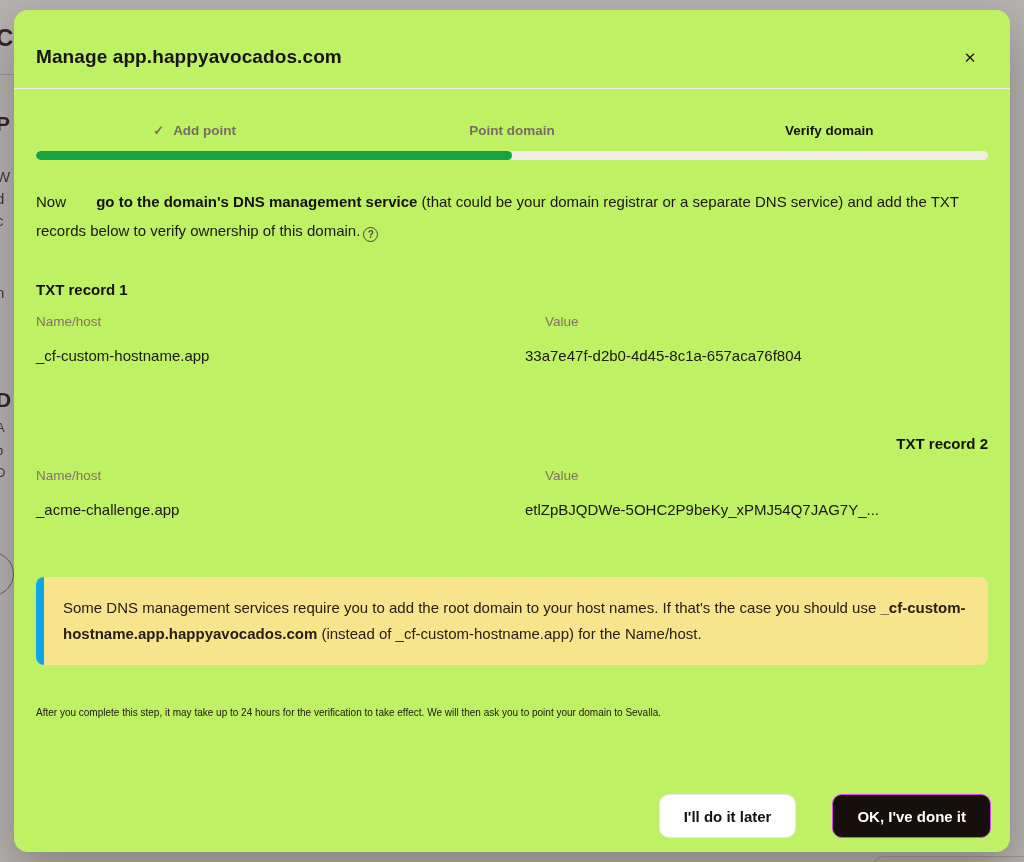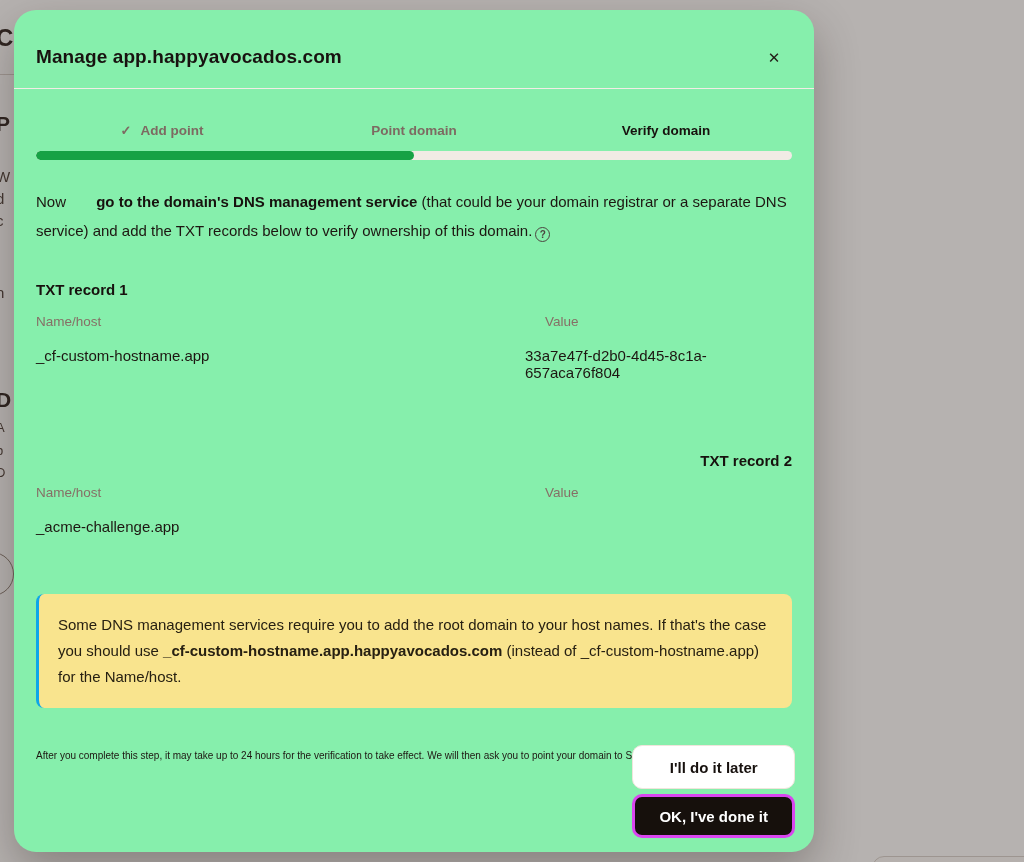--- a/index.html
+++ b/index.html
@@ -20,22 +20,22 @@
   .frag-line { position: absolute; left: 0; top: 74px; width: 14px; height: 1px; background: #d8d2cc; }
   .frag-circle { position: absolute; left: -30px; top: 552px; width: 44px; height: 44px;
     border: 1px solid #8a7d74; border-radius: 50%; background: transparent; }
   .frag-card { position: absolute; left: 872px; top: 856px; width: 210px; height: 30px;
     background: #fdfcfb; border: 1px solid #d8d2cc; border-radius: 12px; }
 
   .overlay { position: absolute; inset: 0; background: rgba(58, 46, 40, 0.37); }
 
   
   .modal {
-    position: absolute; left: 14px; top: 10px; width: 800px; height: 842px;
-    background: #86efac; border-radius: 22px;
+    position: absolute; left: 14px; top: 10px; width: 996px; height: 842px;
+    background: #bef264; border-radius: 14px;
     box-shadow: 0 18px 45px rgba(30, 20, 14, 0.30);
   }
   .modal-header { position: relative; height: 78px; }
   .modal-title {
     position: absolute; left: 22px; top: 36px;
     font-size: 19px; font-weight: 700; color: #181210; letter-spacing: 0.1px;
   }
   .close-btn {
     position: absolute; right: 26px; top: 34px; width: 28px; height: 28px;
     background: none; border: none; cursor: pointer;
@@ -67,36 +67,36 @@
 
   
   .record-heading { margin-top: 36px; font-size: 15px; font-weight: 700; color: #17110e; }
   .record-heading.second { margin-top: 71px; text-align: right; }
   .record-grid { display: grid; grid-template-columns: 489px 1fr; }
   .record-grid.labels { margin-top: 16px; font-size: 13.5px; color: #866f66; gap: 20px; }
   .record-grid.values { margin-top: 18px; font-size: 15px; color: #1d1611; }
 
   
   .alert {
-    margin-top: 59px; background: #f9e48e; border-left: 3px solid #0ea5e9;
+    margin-top: 59px; background: #f9e48e; border-left: 8px solid #0ea5e9;
     border-radius: 8px; padding: 18px 22px 18px 19px;
     font-size: 15px; line-height: 26px; color: #272012;
   }
   .alert b { font-weight: 700; }
 
   .after-note { margin-top: 33px; font-size: 10px; line-height: 29px; color: #1d1611; max-width: 952px; }
 
   
-  .footer { position: absolute; right: 19px; bottom: 14px; display: flex; gap: 5px; flex-direction: column; }
+  .footer { position: absolute; right: 19px; bottom: 14px; display: flex; gap: 36px; }
   .btn {
     height: 44px; border-radius: 10px; font-family: "Liberation Sans", sans-serif;
     font-size: 15px; font-weight: 600; cursor: pointer; padding: 0 24px;
   }
   .btn-secondary { background: #ffffff; border: 1px solid #f0e5dc; color: #17110e; }
-  .btn-primary { background: #16100c; border: 3px solid #d946ef; color: #ffffff; }
+  .btn-primary { background: #16100c; border: 1px solid #d946ef; color: #ffffff; }
 </style>
 </head>
 <body>
 
 <div class="page-behind">
   <span class="frag h1" style="top:24px">C</span>
   <div class="frag-line"></div>
   <span class="frag h2" style="top:112px">P</span>
   <span class="frag sm" style="top:168px">W</span>
   <span class="frag sm" style="top:190px">d</span>
@@ -152,20 +152,21 @@
       <span>33a7e47f-d2b0-4d45-8c1a-657aca76f804</span>
     </div>
 
     <div class="record-heading second">TXT record 2</div>
     <div class="record-grid labels">
       <span>Name/host</span>
       <span>Value</span>
     </div>
     <div class="record-grid values">
       <span>_acme-challenge.app</span>
+      <span>etlZpBJQDWe-5OHC2P9beKy_xPMJ54Q7JAG7Y_...</span>
     </div>
 
     <div class="alert">
       <span>Some DNS management services require you to add the root domain to your host names. If that's the case you should use </span><b>_cf-custom-hostname.app.happyavocados.com</b><span> (instead of _cf-custom-hostname.app) for the Name/host.</span>
     </div>
 
     <p class="after-note">
       <span>After you complete this step, it may take up to 24 hours for the verification to take effect. We will then ask you to point your domain to </span><span>Sevalla</span><span>.</span>
     </p>
 

